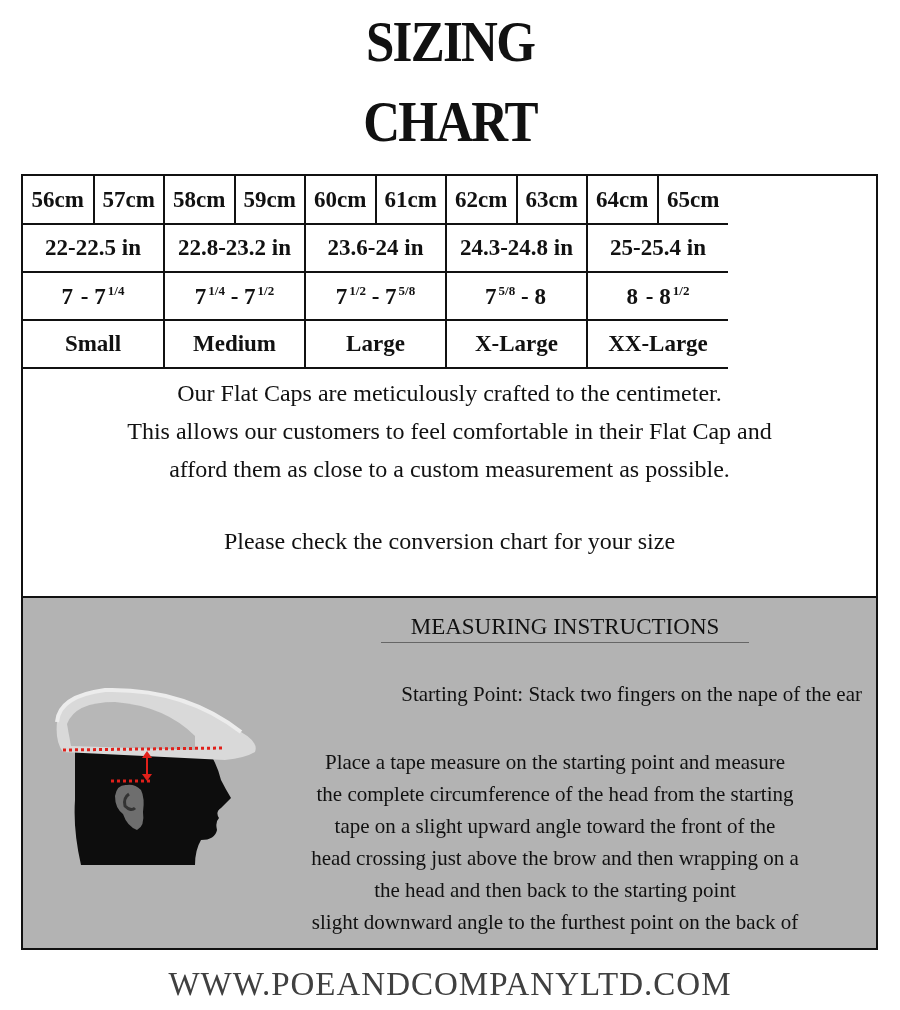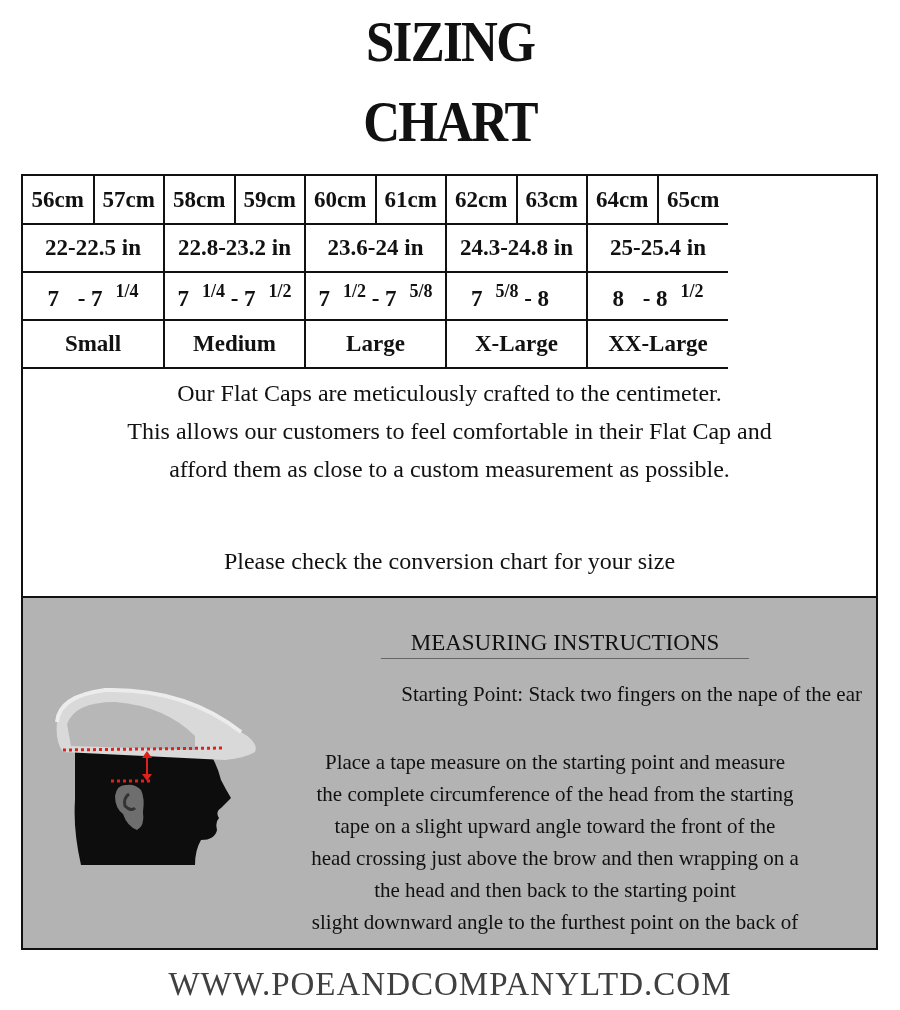--- a/index.html
+++ b/index.html
@@ -15,31 +15,31 @@
     .frame { position: absolute; left: 21px; top: 174px; width: 857px; height: 776px;
              border: 2px solid #111; box-sizing: border-box; }
 
     table.size-table { position: absolute; left: 0; top: 0; width: 705px; border-collapse: collapse; table-layout: fixed; padding-left: 11px; }
     table.size-table td { border: 2px solid #111; text-align: center; font-weight: bold;
                           font-family: "Liberation Serif", serif; font-size: 23px; padding: 0; }
     table.size-table tr { height: 48px; }
     table.size-table tr:first-child td { border-top: none; }
     table.size-table td:first-child { border-left: none; }
     table.size-table td:last-child { border-right: none; }
-    table.size-table sup { font-size: 18px; vertical-align: 9px; margin-left: 13px; }
+    table.size-table sup { font-size: 13px; vertical-align: 9px; margin-left: 2px; }
 
     .desc { position: absolute; left: 0; top: 194px; width: 853px; height: 226px;
             text-align: center; font-size: 24px; line-height: 38px; }
     .desc p { margin: 0; }
     .desc .p1 { padding-top: 4px; }
-    .desc .p2 { margin-top: 54px; }
+    .desc .p2 { margin-top: 34px; }
 
     .measure { position: absolute; left: 0; top: 420px; width: 853px; height: 352px;
                background: #b3b3b3; border-top: 2px solid #111; box-sizing: border-box; }
-    .measure-heading { position: absolute; left: 358px; top: 32px; width: 368px; text-align: center;
+    .measure-heading { position: absolute; left: 358px; top: 16px; width: 368px; text-align: center;
                        font-size: 23px; letter-spacing: 0px; padding-bottom: 2px;
                        border-bottom: 1px solid #666; }
     .measure-start { position: absolute; left: 245px; top: 84px; width: 594px; text-align: right; font-size: 21px; }
     .measure-body { position: absolute; left: 235px; top: 148px; width: 594px; text-align: center;
                     font-size: 21px; line-height: 32px; }
     .head-illustration { position: absolute; left: 22px; top: 82px; width: 220px; height: 200px; }
 
     .footer { position: absolute; left: 0; top: 966px; width: 900px; text-align: center;
               font-family: "Liberation Serif", serif; font-size: 33px; color: #404040; letter-spacing: 1px; }
   </style>

